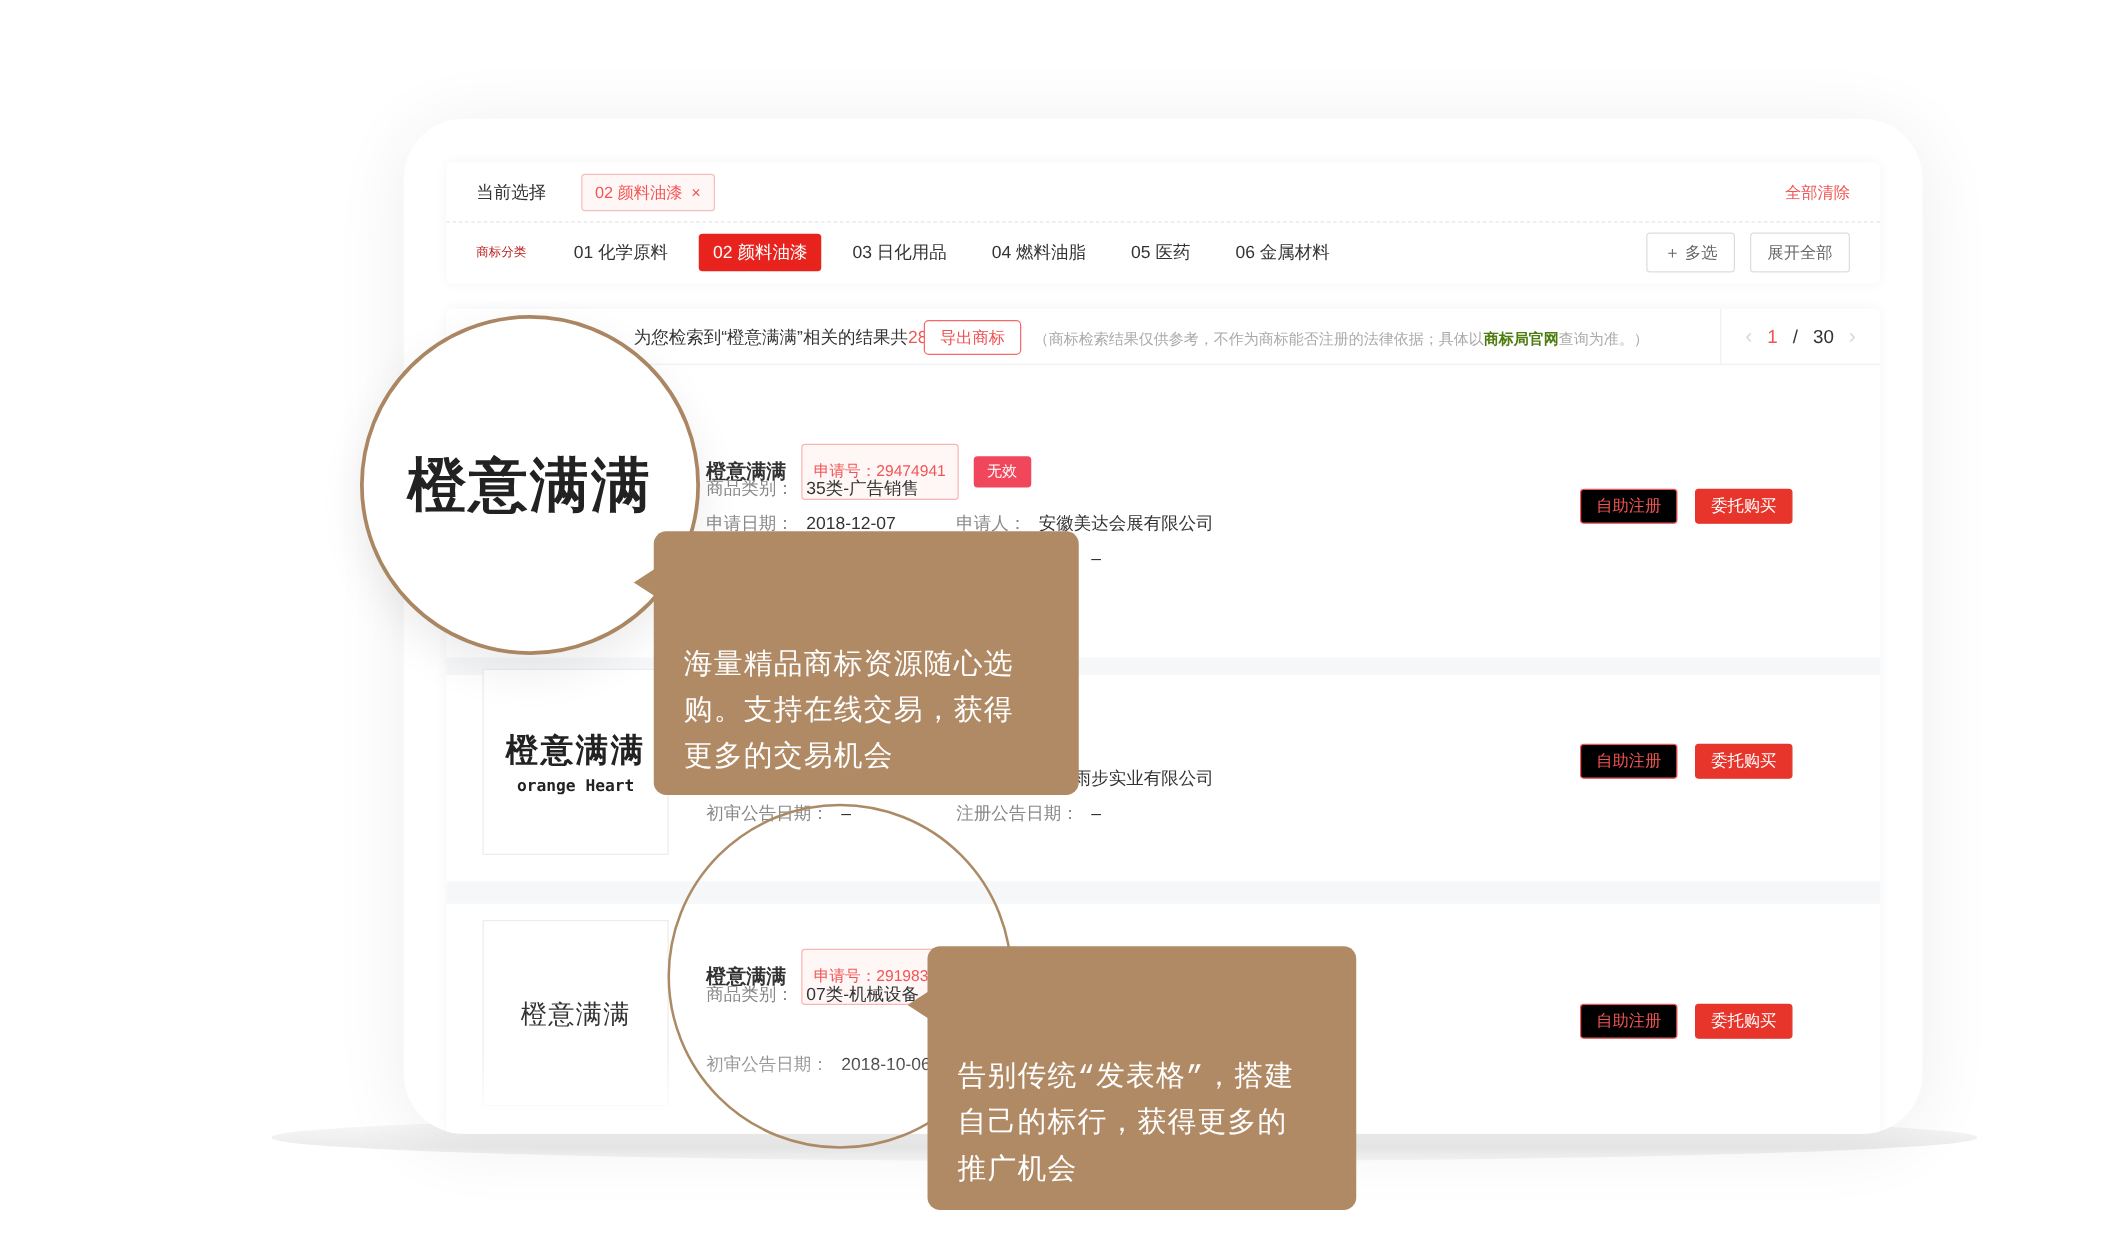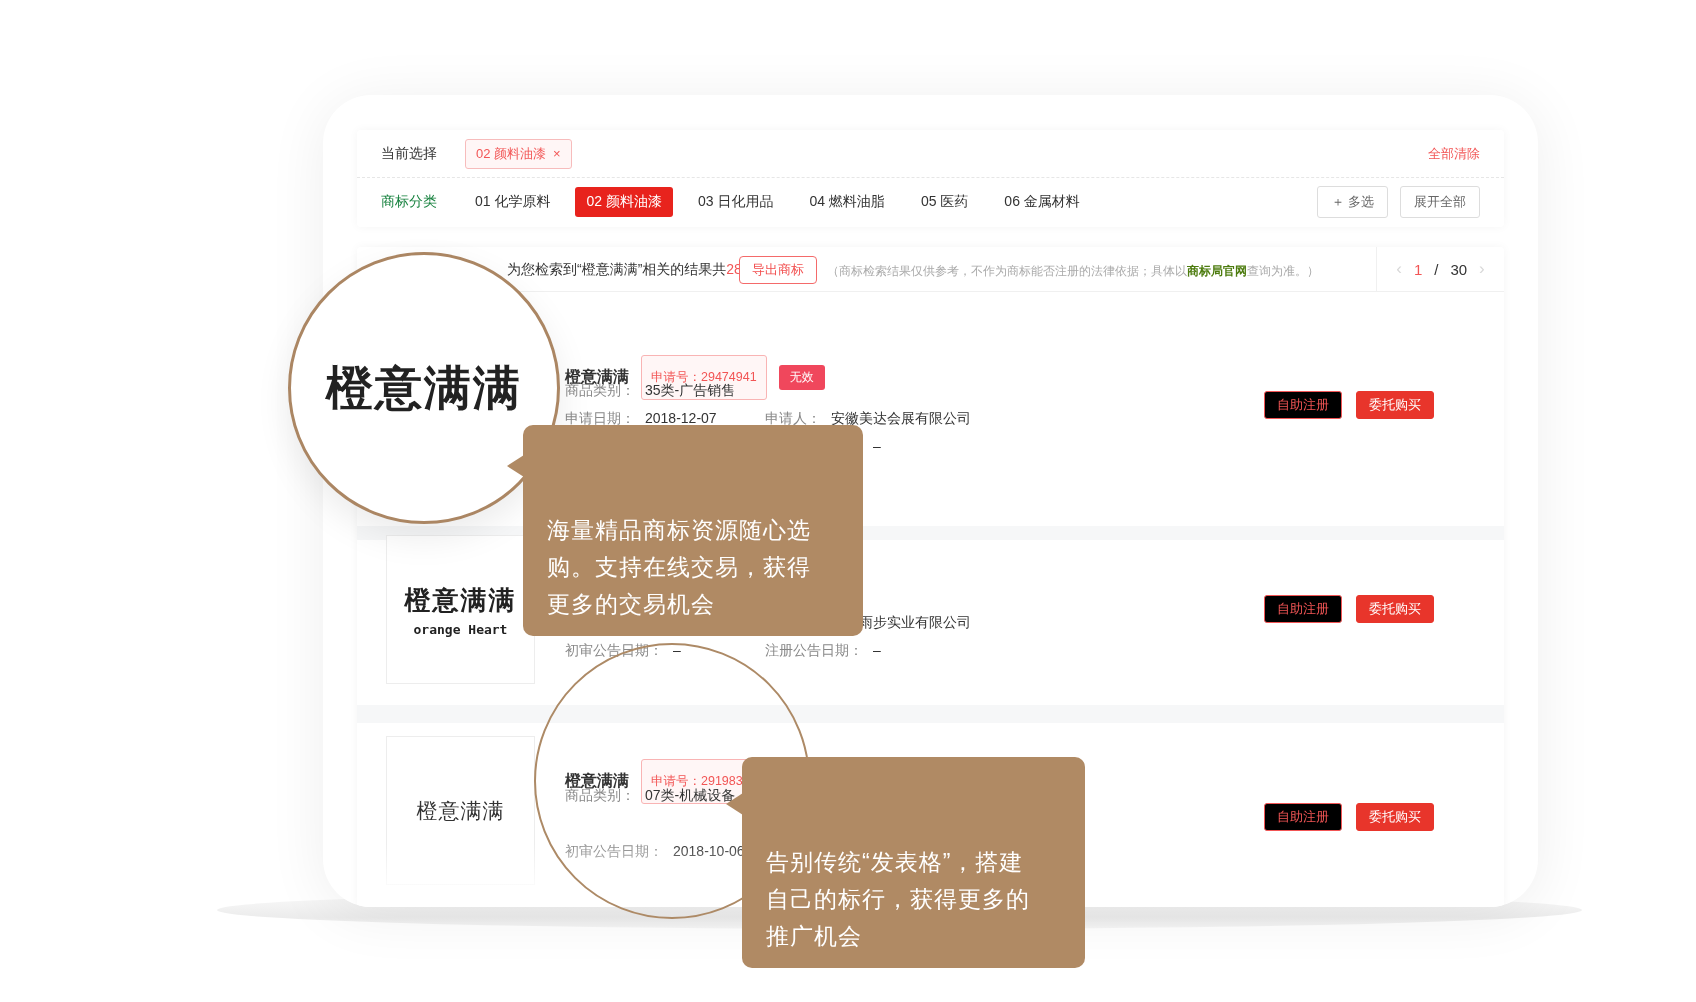--- a/index.html
+++ b/index.html
@@ -22,21 +22,21 @@
   
   .filter-card { left:34px; top:35px; width:1147px; height:97px; }
   .f-row { height:48px; display:flex; align-items:center; padding:0 24px; }
   .f-row-a { border-bottom:1px dashed #e6e6e6; }
   .f-label { font-size:14px; color:#333; margin-right:28px; }
   .sel-tag { display:inline-flex; align-items:center; gap:7px; background:#fff6f6; border:1px solid #f7bcbc;
              color:#f25555; font-size:13px; padding:5px 10px; border-radius:3px; cursor:pointer; }
   .sel-tag .x { font-size:13px; }
   .spacer { flex:1; }
   .clear-all { color:#f25555; font-size:13px; cursor:pointer; }
-  .cat-label { font-size:14px; color:#15803d; margin-right:38px; }
+  .cat-label { font-size:10px; color:#b91c1c; margin-right:38px; }
   .cats { display:flex; align-items:center; gap:36px; }
   .cat { font-size:14px; color:#333; cursor:pointer; white-space:nowrap; }
   .cat.active { background:#e8231d; color:#fff; padding:6px 11px; border-radius:3px; margin:-6px -11px; }
   .mini-btn { font-size:13px; color:#666; border:1px solid #ddd; border-radius:3px; padding:6px 13px;
               background:#fff; cursor:pointer; white-space:nowrap; }
   .f-btns { display:flex; gap:12px;margin-left:36px; }
 
   
   .results-card { left:34px; top:152px; width:1147px; height:660px; overflow:hidden; }
   .res-header { position:relative; height:45px; border-bottom:1px solid #f0f0f0; }
@@ -99,21 +99,21 @@
   .lens2 { position:absolute; left:462px; top:643px; width:276px; height:276px; border-radius:50%;
            background:transparent; border:2px solid #ad8a66; z-index:4; }
   .bubble { position:absolute; width:343px; background:#b08a64; border-radius:10px; color:#fff;
             font-size:23px; line-height:37px; padding:13px 0 13px 24px; white-space:pre-line; z-index:6;
             letter-spacing:1px; }
   .bubble .arrow { position:absolute; left:-16px; width:0; height:0;
                    border-top:11px solid transparent; border-bottom:11px solid transparent;
                    border-right:17px solid #b08a64; }
   .bubble1 { left:451px; top:425px; width:340px; }
   .bubble1 .arrow { top:30px; }
-  .bubble2 { left:670px; top:757px; }
+  .bubble2 { left:670px; top:757px;font-family:Liberation Mono, monospace; }
   .bubble2 .arrow { top:36px; }
 </style>
 </head>
 <body>
 
 <div class="stage">
   <div class="base"></div>
 
   <div class="device">
 

